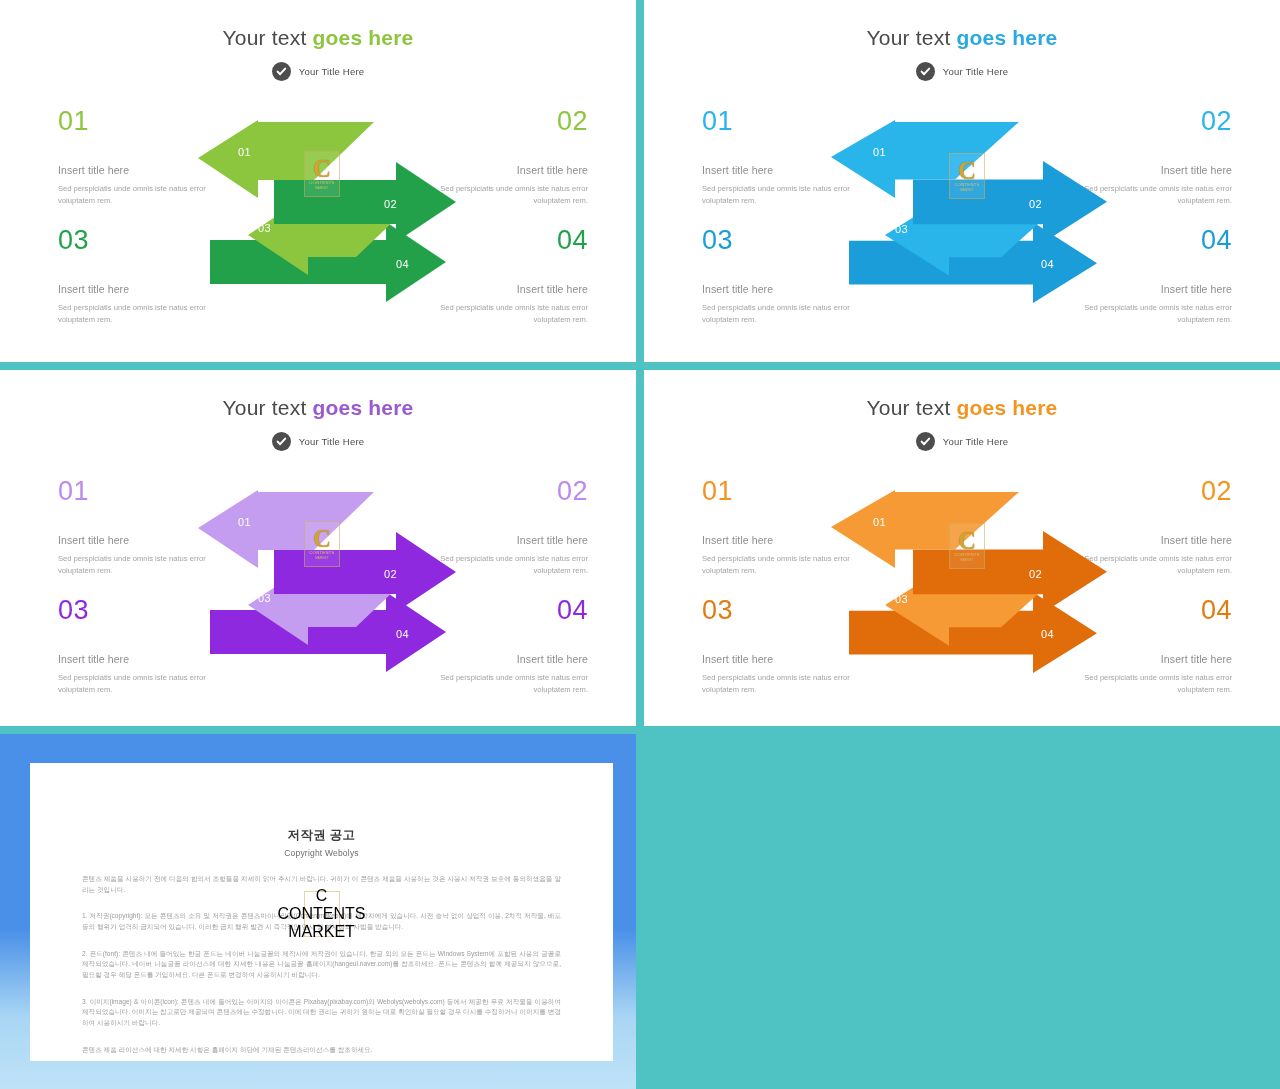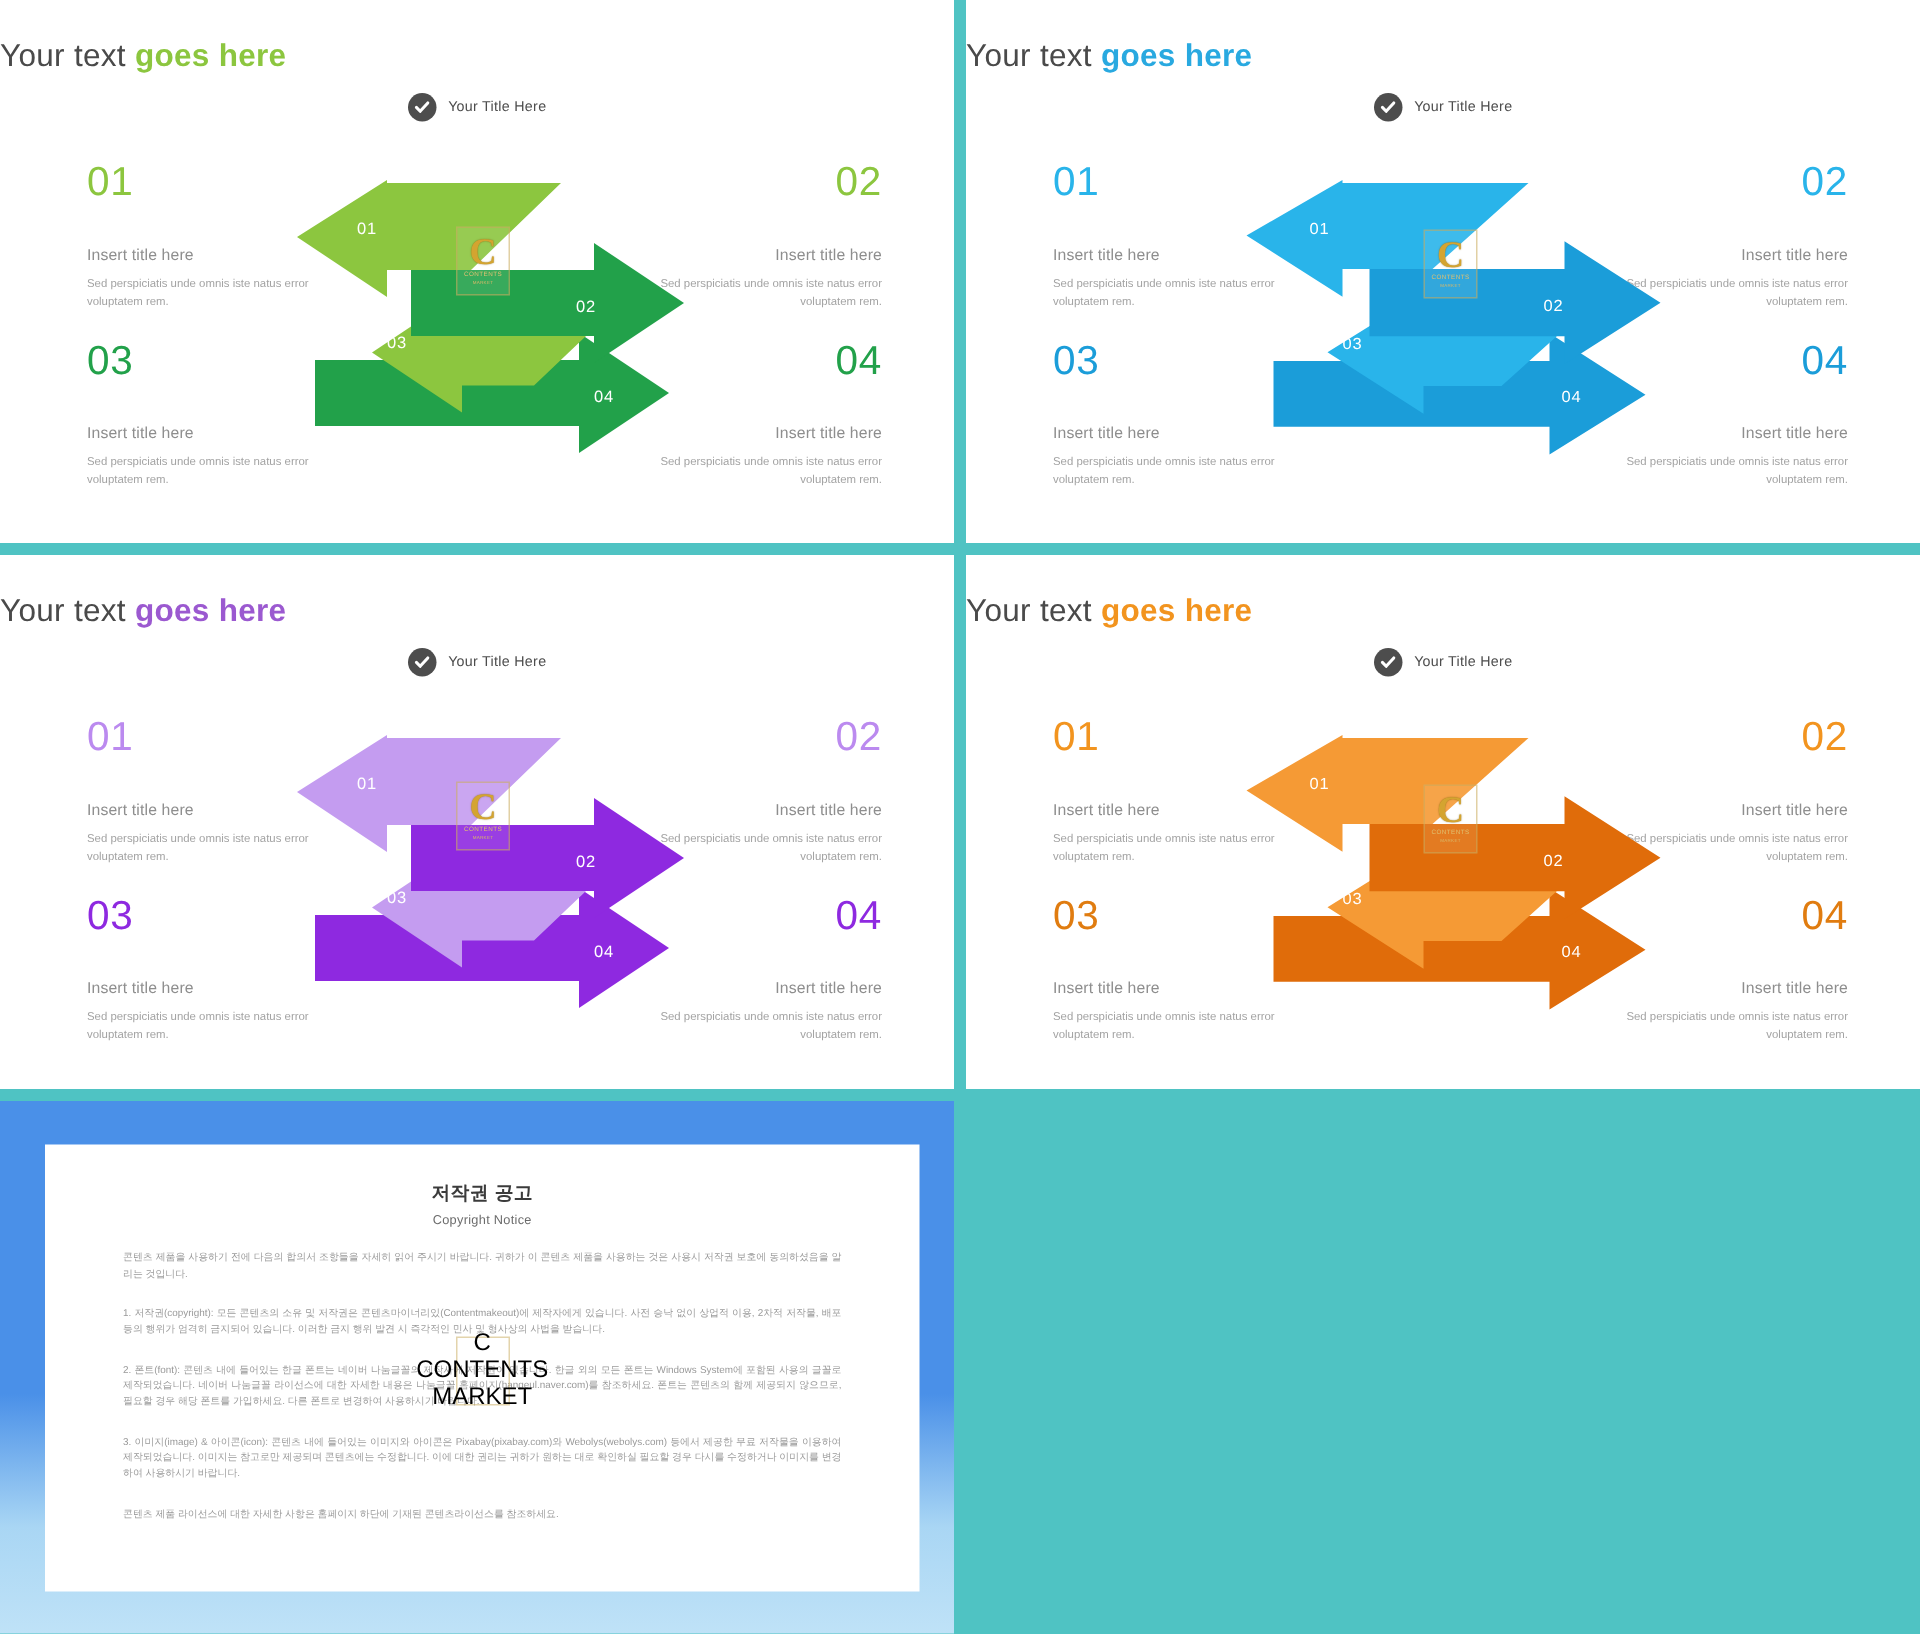--- a/index.html
+++ b/index.html
@@ -15,21 +15,21 @@
     display: grid;
     grid-template-columns: 636px 8px 636px;
     grid-template-rows: 362px 8px 356px 8px 355px;
   }
   
   .slide {
     background: #ffffff;
     position: relative;
     overflow: hidden;
   }
-  .slide-head { padding-top: 26px; text-align: left; }
+  .slide-head { padding-top: 26px; text-align: center; }
   .headline {
     font-size: 21px; color: #4a4a4a; letter-spacing: .2px;
   }
   .headline .accent { font-weight: bold; }
   .subline {
     margin-top: 12px;
     display: flex; align-items: center; justify-content: center; gap: 8px;
   }
   .check {
     width: 19px; height: 19px; border-radius: 50%;
@@ -90,21 +90,21 @@
   .wm .wm-t2 { font-size: 3px;   color: #d8b868; letter-spacing: .2px; margin-top: 1px; }
 
   
   .cc-outer {
     background: linear-gradient(180deg,#4a90e8 0%, #4a90e8 55%, #a9d6f4 80%, #bfe2f7 100%);
     padding: 29px 23px 28px 30px;
     position: relative;
   }
   .cc-paper {
     background: #fff; width: 100%; height: 100%;
-    padding: 24px 52px 20px 52px;
+    padding: 64px 52px 20px 52px;
     position: relative;
     overflow: hidden;
   }
   .cc-title {
     text-align: center; font-size: 12.5px; font-weight: bold;
     color: #3b3b3b; letter-spacing: .3px;
   }
   .cc-sub {
     text-align: center; font-size: 8.5px; color: #6b6b6b;
     margin-top: 4px; letter-spacing: .2px;
@@ -345,21 +345,21 @@
         <div class="wm-t2">MARKET</div>
       </div>
     </div>
   </div>
 
   <div class="divider" style="grid-column: 1 / span 3; background: rgb(79, 195, 195);"></div>
 
   <div class="cc-outer">
     <div class="cc-paper">
       <div class="cc-title">저작권 공고</div>
-      <div class="cc-sub">Copyright Notice</div>
+      <div class="cc-sub">Copyright Webolys</div>
       <div class="cc-p">콘텐츠 제품을 사용하기 전에 다음의 합의서 조항들을 자세히 읽어 주시기 바랍니다. 귀하가 이 콘텐츠 제품을 사용하는 것은 사용시 저작권 보호에 동의하셨음을 알리는 것입니다.</div>
       <div class="cc-p">1. 저작권(copyright): 모든 콘텐츠의 소유 및 저작권은 콘텐츠마이너리있(Contentmakeout)에 제작자에게 있습니다. 사전 승낙 없이 상업적 이용, 2차적 저작물, 배포 등의 행위가 엄격히 금지되어 있습니다. 이러한 금지 행위 발견 시 즉각적인 민사 및 형사상의 사법을 받습니다.</div>
       <div class="cc-p">2. 폰트(font): 콘텐츠 내에 들어있는 한글 폰트는 네이버 나눔글꼴의 제작사에 저작권이 있습니다. 한글 외의 모든 폰트는 Windows System에 포함된 사용의 글꼴로 제작되었습니다. 네이버 나눔글꼴 라이선스에 대한 자세한 내용은 나눔글꼴 홈페이지(hangeul.naver.com)를 참조하세요. 폰트는 콘텐츠의 함께 제공되지 않으므로, 필요할 경우 해당 폰트를 가입하세요. 다른 폰트로 변경하여 사용하시기 바랍니다.</div>
       <div class="cc-p">3. 이미지(image) &amp; 아이콘(icon): 콘텐츠 내에 들어있는 이미지와 아이콘은 Pixabay(pixabay.com)와 Webolys(webolys.com) 등에서 제공한 무료 저작물을 이용하여 제작되었습니다. 이미지는 참고로만 제공되며 콘텐츠에는 수정합니다. 이에 대한 권리는 귀하가 원하는 대로 확인하실 필요할 경우 다시를 수정하거나 이미지를 변경하여 사용하시기 바랍니다.</div>
       <div class="cc-p">콘텐츠 제품 라이선스에 대한 자세한 사항은 홈페이지 하단에 기재된 콘텐츠라이선스를 참조하세요.</div>
       <div class="cc-wm">
         <div class="wm-c">C</div>
         <div class="wm-t1">CONTENTS</div>
         <div class="wm-t2">MARKET</div>
       </div>

